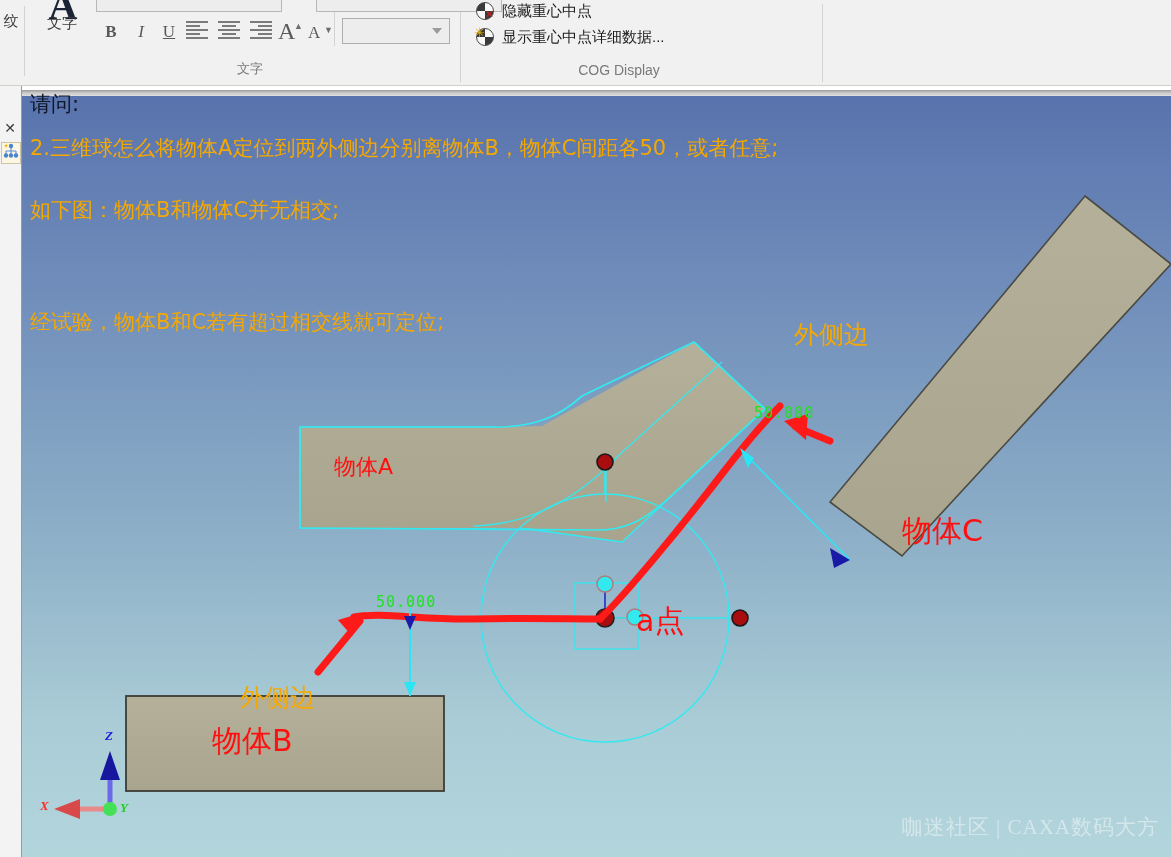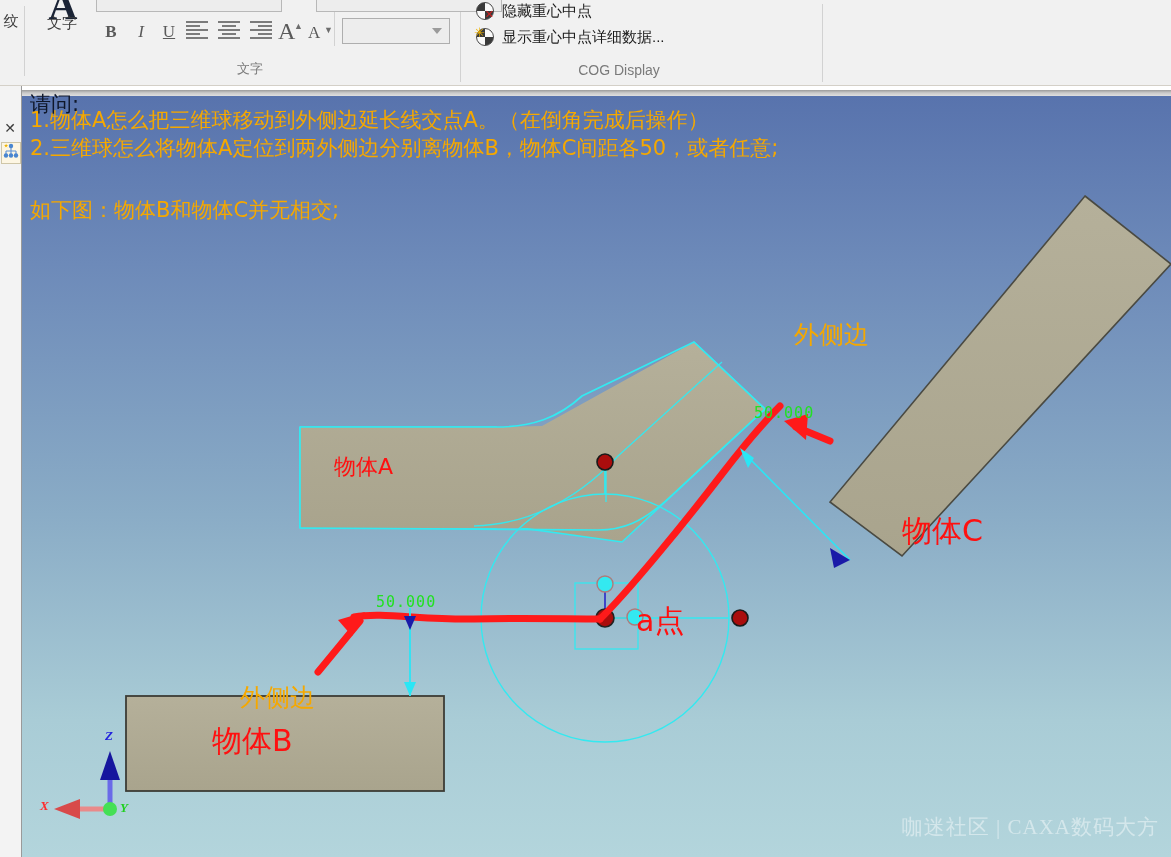--- a/index.html
+++ b/index.html
@@ -338,23 +338,23 @@
         <line x1="88" y1="713" x2="88" y2="680" stroke="#6a6ae8" stroke-width="5"></line>
         <polygon points="78,684 98,684 88,655" fill="#16169e"></polygon>
 
         <line x1="86" y1="713" x2="58" y2="713" stroke="#e98a8a" stroke-width="5"></line>
         <polygon points="58,703 58,723 32,713" fill="#d84a4a"></polygon>
 
         <circle cx="88" cy="713" r="7" fill="#44e055"></circle>
       </g>
     </svg>
 
-    <div class="ann ann-q" style="left:8px;top:10px;">1.物体A怎么把三维球移动到外侧边延长线交点A。（在倒角完成后操作）</div>
     <div class="ann ann-q" style="left:8px;top:38px;">2.三维球怎么将物体A定位到两外侧边分别离物体B，物体C间距各50，或者任意;</div>
     <div class="ann ann-q" style="left:8px;top:100px;">如下图：物体B和物体C并无相交;</div>
+    <div class="ann ann-q" style="left:8px;top:212px;">经试验，物体B和C若有超过相交线就可定位;</div>
 
     <div class="ann ann-red" style="left:312px;top:356px;font-size:22px;">物体A</div>
     <div class="ann ann-red" style="left:190px;top:625px;font-size:30px;">物体B</div>
     <div class="ann ann-red" style="left:880px;top:415px;font-size:30px;text-align:center;">物体C</div>
     <div class="ann ann-red" style="left:614px;top:505px;font-size:30px;">a点</div>
 
     <div class="ann ann-orange" style="left:218px;top:585px;font-size:25px;">外侧边</div>
     <div class="ann ann-orange" style="left:772px;top:222px;font-size:25px;">外侧边</div>
 
     <div class="dim-txt" style="left:354px;top:497px;">50.000</div>

